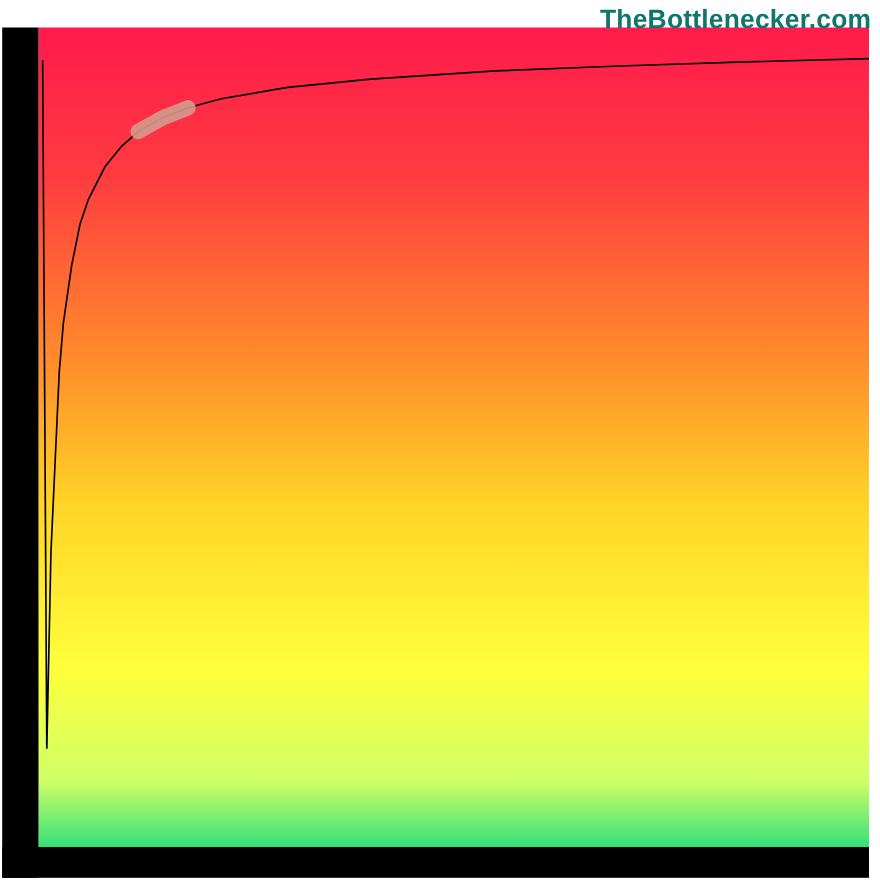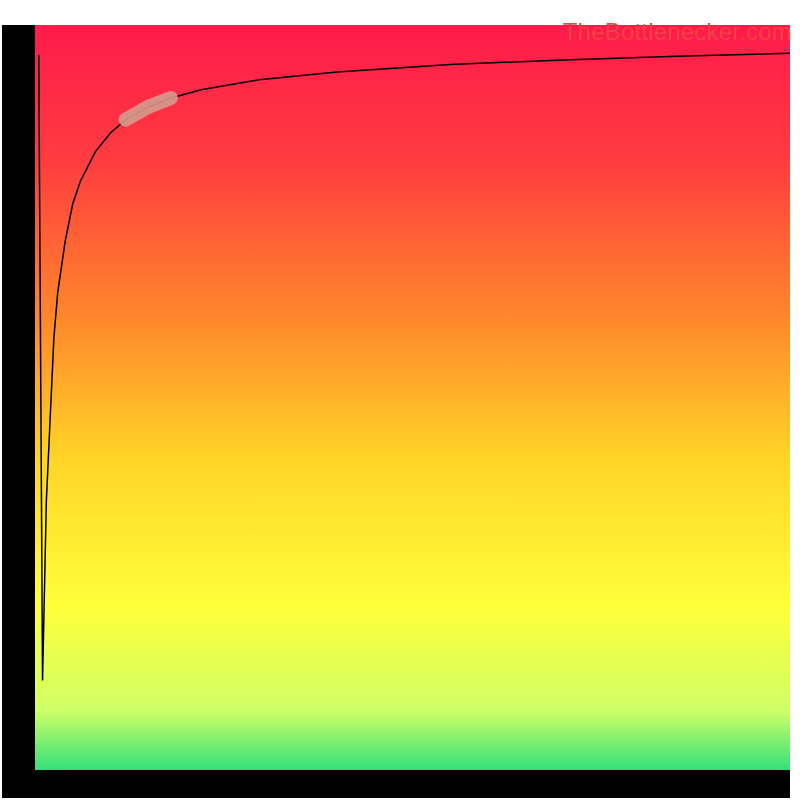--- a/index.html
+++ b/index.html
@@ -11,25 +11,25 @@
     overflow: hidden;
     font-family: Arial, Helvetica, sans-serif;
   }
   .stage {
     position: relative;
     width: 800px;
     height: 800px;
   }
   .watermark {
     position: absolute;
-    top: 18px;
+    top: 4px;
     right: 8px;
     font-size: 24px;
-    color: #ef4444;
-    font-weight: 400;
+    color: #0f766e;
+    font-weight: 700;
     letter-spacing: 0.2px;
     z-index: 10;
     user-select: none;
   }
   svg.plot {
     position: absolute;
     top: 0;
     left: 0;
   }
 </style>

